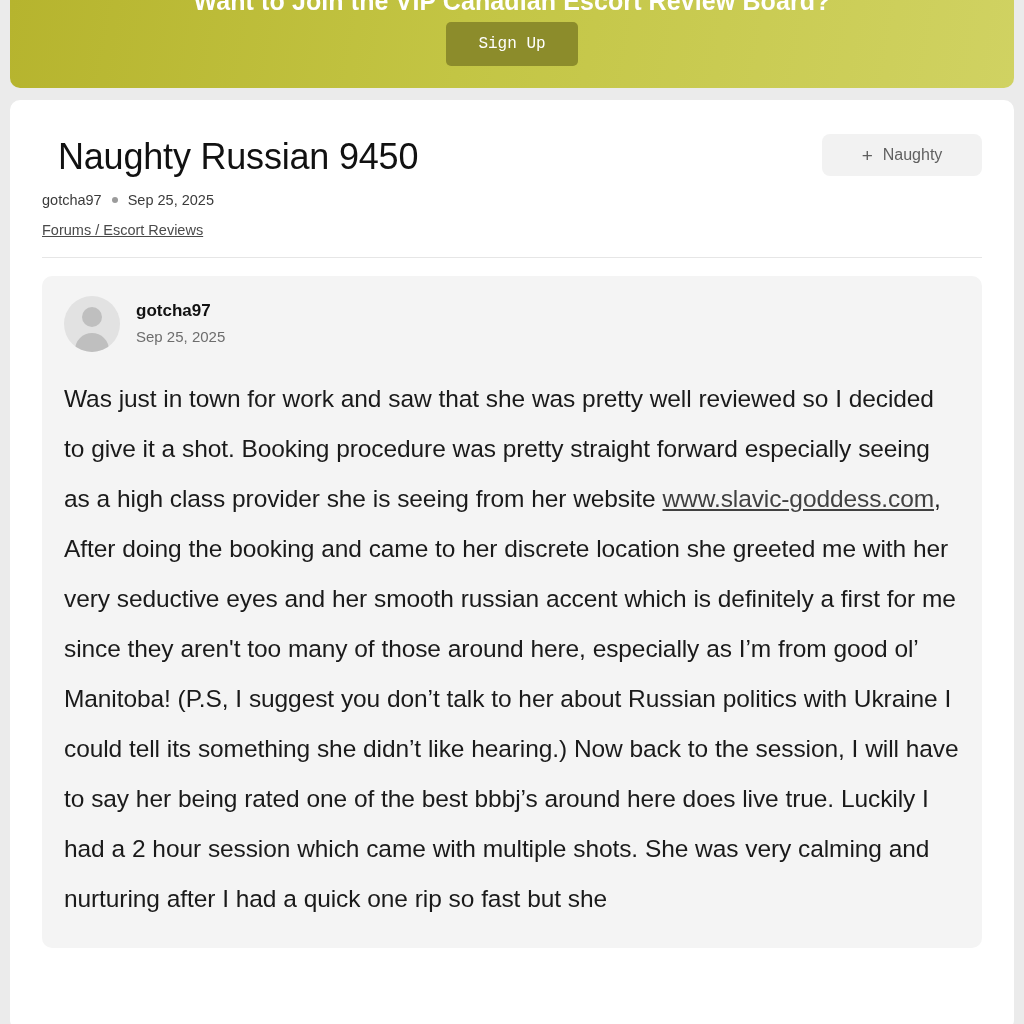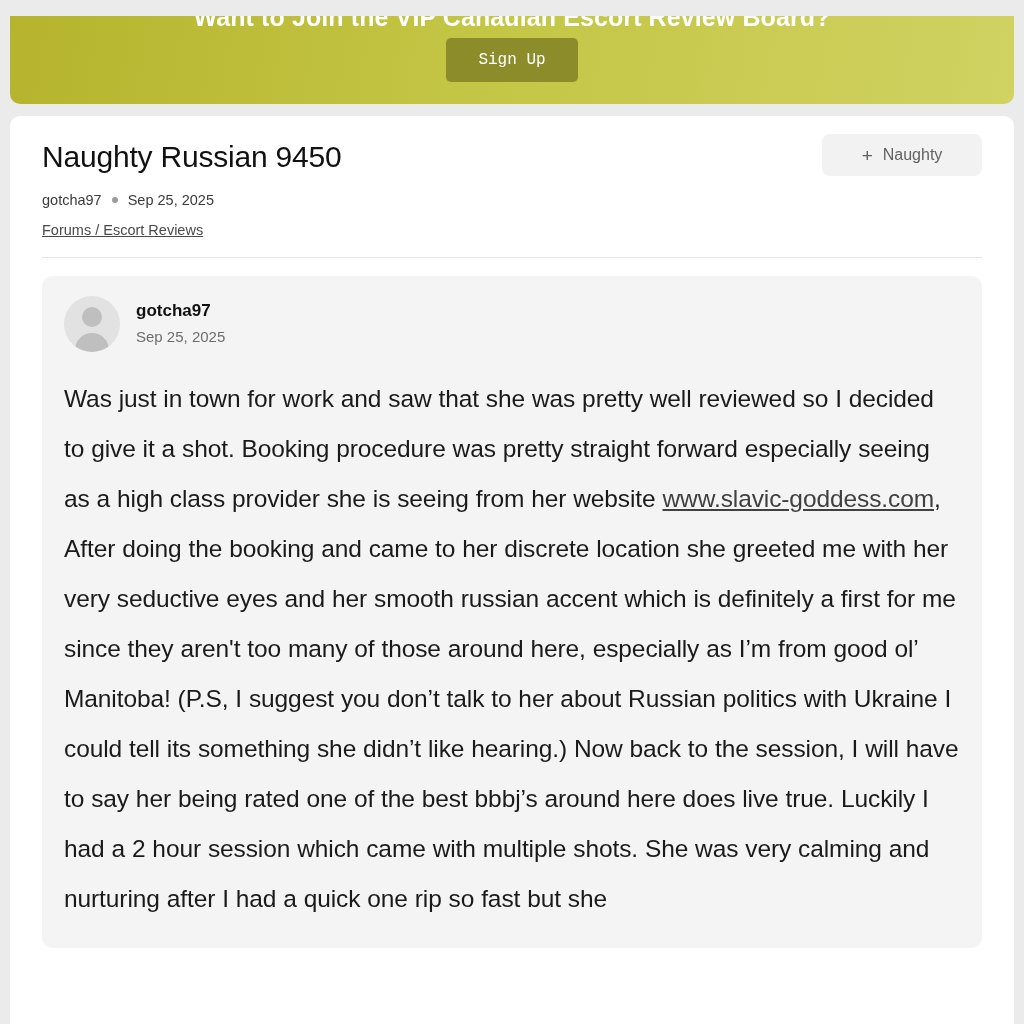--- a/index.html
+++ b/index.html
@@ -11,21 +11,21 @@
     background: #ebebeb;
     font-family: "Liberation Sans", sans-serif;
     overflow: hidden;
   }
 
   .page {
     width: 952px;
     height: 1024px;
     position: relative;
     background: #ebebeb;
-    padding: 16px 10px;
+    padding: 0 10px;
   }
 
   
   .promo-banner {
     position: relative;
     margin: 0 auto;
     width: 1004px;
     height: 88px;
     border-radius: 0 0 10px 10px;
     background: linear-gradient(100deg, #b6b42e 0%, #c3c544 45%, #d0d262 100%);
@@ -69,24 +69,24 @@
     position: relative;
     overflow: hidden;
   }
 
   .thread-head {
     padding: 0 32px;
     position: relative;
   }
 
   .thread-title {
-    font-size: 30px;
+    font-size: 36px;
     font-weight: normal;
     color: #111111;
-    margin: 0;
+    margin: 16px;
     padding: 0;
     line-height: 38px;
     letter-spacing: -0.2px;
   }
 
   .comment-btn {
     position: absolute;
     right: 32px;
     top: -4px;
     background: #f2f2f2;

